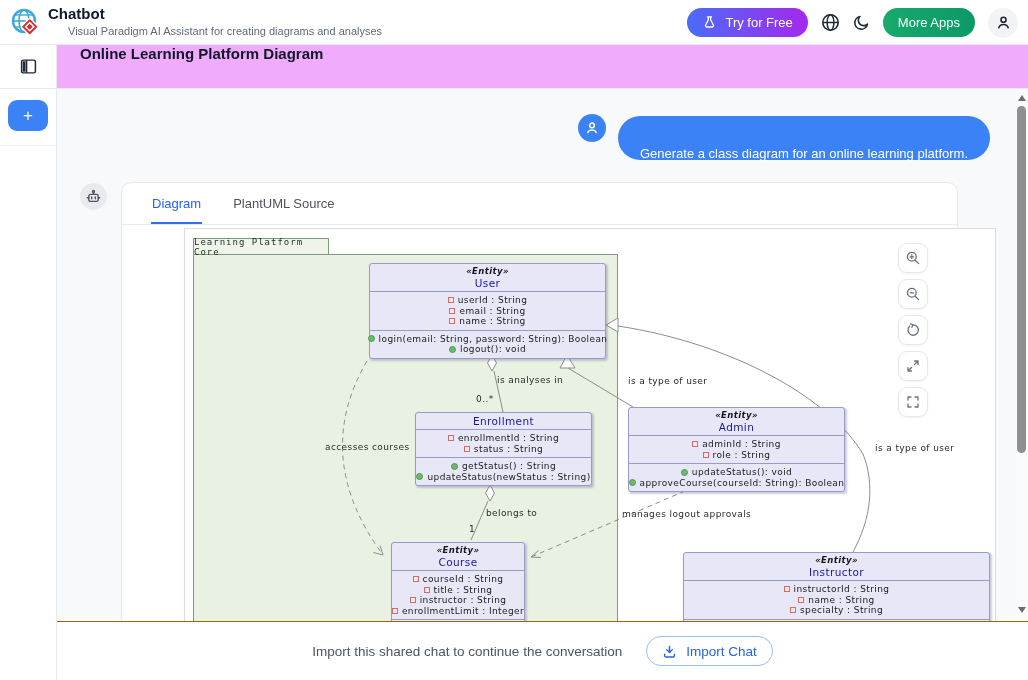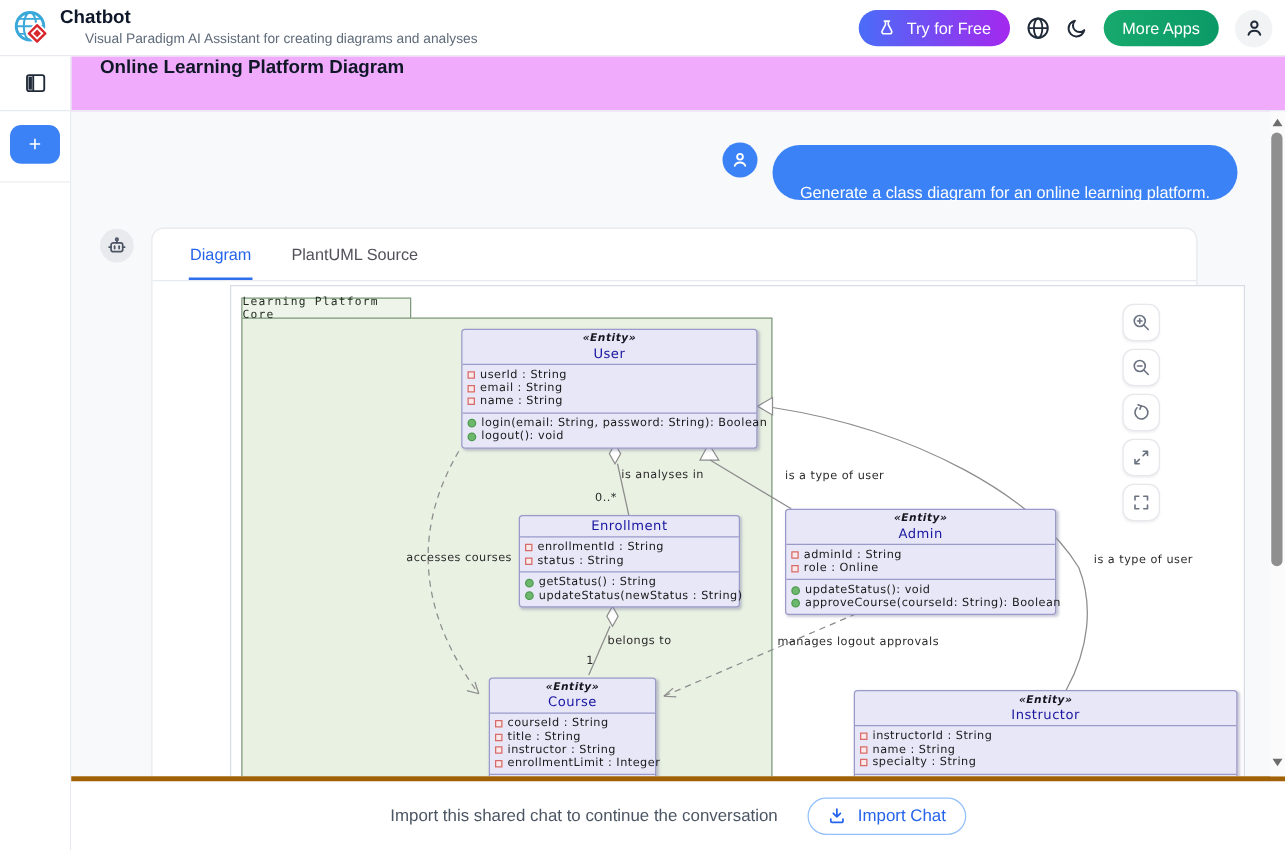--- a/index.html
+++ b/index.html
@@ -50,36 +50,36 @@
   .pkg-body { position:absolute; left:8px; top:25px; width:425px; height:369px; background:#e9f1e3; border:1px solid #7f9a7f; }
   .edges { position:absolute; left:0; top:0; width:812px; height:394px; }
   .elabel { position:absolute; font-family:"DejaVu Sans", sans-serif; font-size:9px; color:#2b2b2b; white-space:nowrap; letter-spacing:0.4px; z-index:3; }
 
   .uml { position:absolute; background:#e7e7f8; border:1px solid #9a9ac9; border-radius:3px; font-family:"DejaVu Sans", sans-serif; font-size:9px; letter-spacing:0.4px; color:#1a1a1a; box-shadow:1.5px 1.5px 2px rgba(110,110,150,0.35); z-index:4; }
   .uml .hd { text-align:center; padding:2px 4px 1px; border-bottom:1px solid #9a9ac9; }
   .uml .stereo { font-size:8.5px; font-style:italic; font-weight:bold; color:#16161f; display:block; line-height:11px; }
   .uml .cname { font-size:10.5px; color:#1a16a0; display:block; line-height:13px; }
   .uml .sec { padding:3px 4px; }
   .uml .sec.attrs { border-bottom:1px solid #9a9ac9; }
-  .uml .row { display:flex; align-items:center; gap:4px; line-height:10.5px; white-space:nowrap; }
+  .uml .row { display:flex; align-items:center; gap:4px; line-height:10.5px; white-space:nowrap;justify-content:center; }
   .ic-attr { flex:0 0 auto; width:6px; height:6px; border:1px solid #d66a6a; background:#fbe9e9; }
   .ic-op { flex:0 0 auto; width:7px; height:7px; border-radius:50%; background:#6db86d; border:1px solid #4e9a4e; }
 
   
   .zbtn { position:absolute; left:841px; width:30px; height:30px; background:#fff; border:1px solid #e6e8ec; border-radius:9px; box-shadow:0 1px 2px rgba(16,24,40,0.06); display:flex; align-items:center; justify-content:center; cursor:pointer; z-index:6; }
 
   
   .scrollbar { position:absolute; left:1016px; top:89px; width:12px; height:532px; background:#fbfbfc; z-index:40; }
   .sb-arrow { position:absolute; left:2px; width:8px; height:6px; cursor:pointer; }
   .sb-arrow.up { top:6px; border-left:4px solid transparent; border-right:4px solid transparent; border-bottom:6px solid #6d6d6d; width:0; height:0; }
   .sb-arrow.down { bottom:8px; border-left:4px solid transparent; border-right:4px solid transparent; border-top:6px solid #6d6d6d; width:0; height:0; }
   .sb-thumb { position:absolute; left:1px; top:17px; width:9px; height:347px; background:#8f8f8f; border-radius:5px; cursor:pointer; }
 
   
-  .footer { position:absolute; left:57px; top:621px; width:971px; height:59px; background:#fff; border-top:4px solid #a16207; display:flex; align-items:center; justify-content:center; gap:24px; z-index:25; }
+  .footer { position:absolute; left:57px; top:621px; width:971px; height:59px; background:#fff; border-top:1px solid #a16207; display:flex; align-items:center; justify-content:center; gap:24px; z-index:25; }
   .footer-text { font-size:13.5px; color:#4b5563; }
   .import-btn { height:30px; padding:0 15px; background:#fff; border:1px solid #93c0fa; border-radius:16px; color:#2563eb; font-size:13.5px; font-family:inherit; display:flex; align-items:center; gap:9px; cursor:pointer; }
 </style>
 </head>
 <body>
 
 <div class="app">
 
   <header class="hdr">
     <span class="logo">
@@ -278,21 +278,21 @@
             <span class="stereo">«Entity»</span>
             <span class="cname">Admin</span>
           </div>
           <div class="sec attrs">
             <div class="row">
                 <span class="ic-attr"></span>
                 <span>adminId : String</span>
               </div>
             <div class="row">
                 <span class="ic-attr"></span>
-                <span>role : Online</span>
+                <span>role : String</span>
               </div>
           </div>
           <div class="sec">
             <div class="row">
                 <span class="ic-op"></span>
                 <span>updateStatus(): void</span>
               </div>
             <div class="row">
                 <span class="ic-op"></span>
                 <span>approveCourse(courseId: String): Boolean</span>

